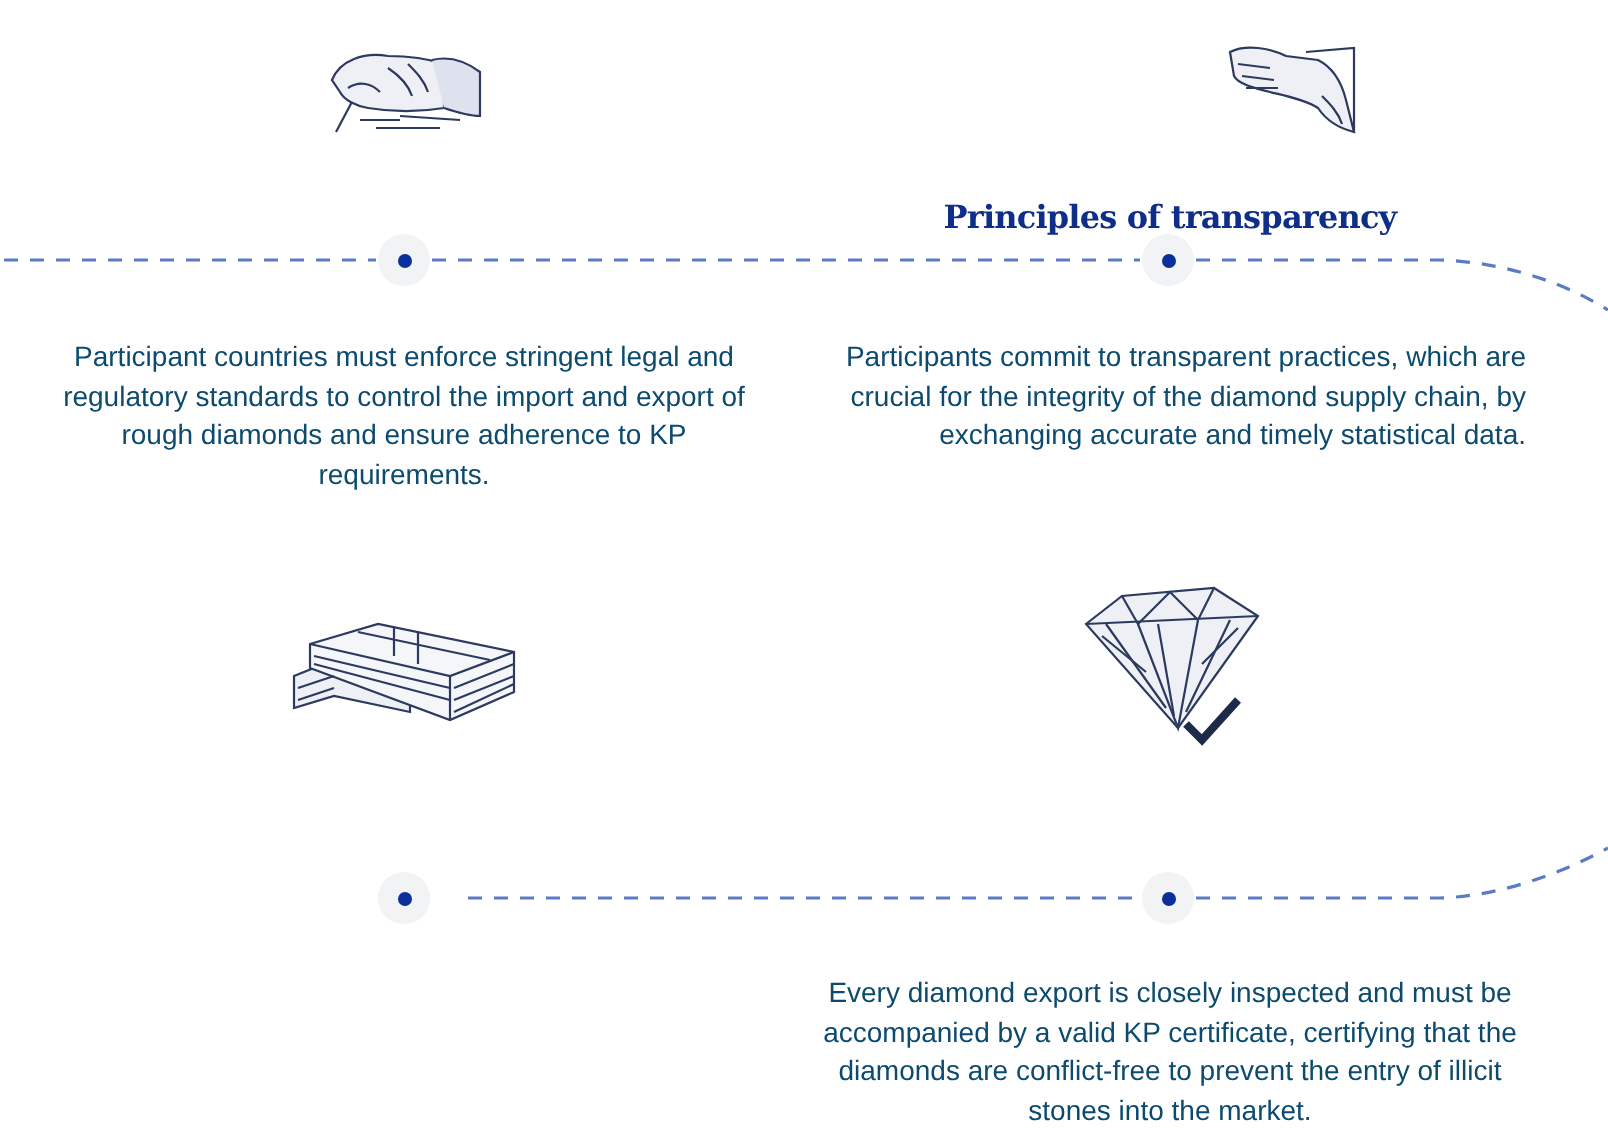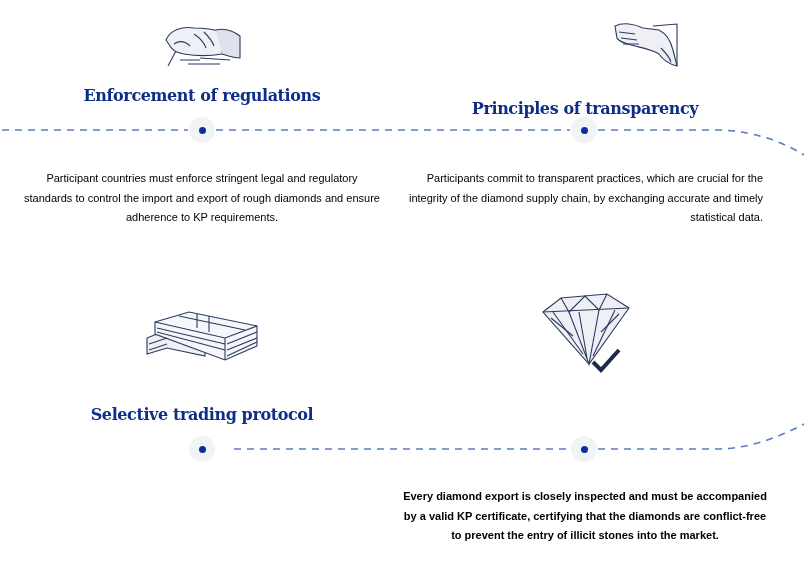--- a/index.html
+++ b/index.html
@@ -11,21 +11,21 @@
     .card { position: absolute; width: 380px; text-align: center; }
     .card .illus { position: absolute; left: 50%; transform: translateX(-50%); }
     .card .title {
       position: absolute; left: 0; width: 100%;
       font-family: "DejaVu Serif", serif; font-weight: bold;
       font-size: 16px; letter-spacing: -0.4px; color: #0f2e8a;
     }
     .card .desc {
       position: absolute; left: 0; width: 100%;
       font-family: "Liberation Sans", sans-serif;
-      font-size: 11px; line-height: 19.5px; color: #000000;
+      font-size: 14px; line-height: 19.5px; color: #0c4a6e;
     }
     .node {
       position: absolute; width: 26px; height: 26px; border-radius: 50%;
       background: #f2f3f4;
     }
     .node::after {
       content: ""; position: absolute; left: 9.5px; top: 9.5px;
       width: 7px; height: 7px; border-radius: 50%; background: #0b2f9a;
     }
   </style>
@@ -50,21 +50,20 @@
       <g fill="none" stroke="#2b3a5e" stroke-width="1.1">
         <path d="M8 46 L26 12"></path>
         <path d="M6 20 C10 10 22 6 34 8 C46 8 56 10 62 12 L62 34 C50 36 36 36 24 34 C18 33 12 30 10 26 Z" fill="#eef0f5"></path>
         <path d="M56 10 C64 8 72 10 80 16 L80 38 C74 38 68 36 62 34" fill="#dde2ee"></path>
         <path d="M14 24 C20 20 26 22 30 26"></path>
         <path d="M20 40 L40 40 M28 44 L60 44 M40 38 L70 40"></path>
         <path d="M34 14 C40 18 44 22 46 28 M44 12 C48 16 52 20 54 26"></path>
       </g>
     </svg>
   </div>
-  <div class="title" style="top:86px;">Enforcement of regulations</div>
   <div class="desc" style="top:169px; padding:0 10px;">Participant countries must enforce stringent legal and regulatory standards to control the import and export of rough diamonds and ensure adherence to KP requirements.</div>
 </div>
 <div class="node" style="left:189px; top:117px;"></div>
 
 <div class="card" style="left:395px; top:0; height:240px;">
   <div class="illus" style="top:20px; left:218px; transform:none; width:66px; height:48px;">
     <svg width="66" height="48" viewBox="0 0 66 48">
       <g fill="none" stroke="#2b3a5e" stroke-width="1.1">
         <path d="M2 6 C10 2 22 4 30 8 L46 10 C54 14 58 22 60 30 L64 46 C56 44 50 40 46 34 C40 30 30 28 22 26 C14 24 6 22 4 18 Z" fill="#eef0f5"></path>
         <path d="M6 12 L22 14 M8 18 L24 20 M10 24 L26 24"></path>
@@ -84,33 +83,32 @@
       <g fill="none" stroke="#2b3a5e" stroke-width="1.1">
         <path d="M2 30 L22 22 L60 32 L60 48 L22 40 L2 46 Z" fill="#eef0f5"></path>
         <path d="M10 14 L44 4 L112 18 L112 38 L80 52 L10 26 Z" fill="#f5f6f9"></path>
         <path d="M10 14 L80 30 L112 18 M80 30 L80 52"></path>
         <path d="M34 8 L100 22 M52 6 L52 20 M64 8 L64 24"></path>
         <path d="M12 20 L80 36 M12 24 L80 42 M82 36 L112 24 M82 42 L112 30 M82 48 L112 34"></path>
         <path d="M4 36 L22 30 M4 42 L22 36"></path>
       </g>
     </svg>
   </div>
-  <div class="title" style="top:115px;">Selective trading protocol</div>
 </div>
 <div class="node" style="left:189px; top:436px;"></div>
 
 <div class="card" style="left:395px; top:290px; height:280px;">
   <div class="illus" style="top:2px; width:92px; height:82px;">
     <svg width="92" height="82" viewBox="0 0 92 82">
       <g fill="none" stroke="#2b3a5e" stroke-width="1.1">
         <path d="M4 20 L22 6 L68 2 L90 16 L50 72 Z" fill="#eef0f5"></path>
         <path d="M4 20 L90 16"></path>
         <path d="M22 6 L30 20 L46 4 L60 18 L68 2"></path>
         <path d="M30 20 L50 72 L60 18"></path>
         <path d="M14 20 L44 62 M76 18 L54 64 M40 20 L48 66"></path>
         <path d="M12 26 L34 44 M80 22 L62 40"></path>
       </g>
       <path d="M54 70 L62 78 L80 58" fill="none" stroke="#1d2a4a" stroke-width="4"></path>
     </svg>
   </div>
-  <div class="desc" style="top:197px; padding:0 4px;font-weight:bold;">Every diamond export is closely inspected and must be accompanied by a valid KP certificate, certifying that the diamonds are conflict-free to prevent the entry of illicit stones into the market.</div>
+  <div class="desc" style="top:197px; padding:0 4px;">Every diamond export is closely inspected and must be accompanied by a valid KP certificate, certifying that the diamonds are conflict-free to prevent the entry of illicit stones into the market.</div>
 </div>
 <div class="node" style="left:571px; top:436px;"></div>
 
 </body></html>

